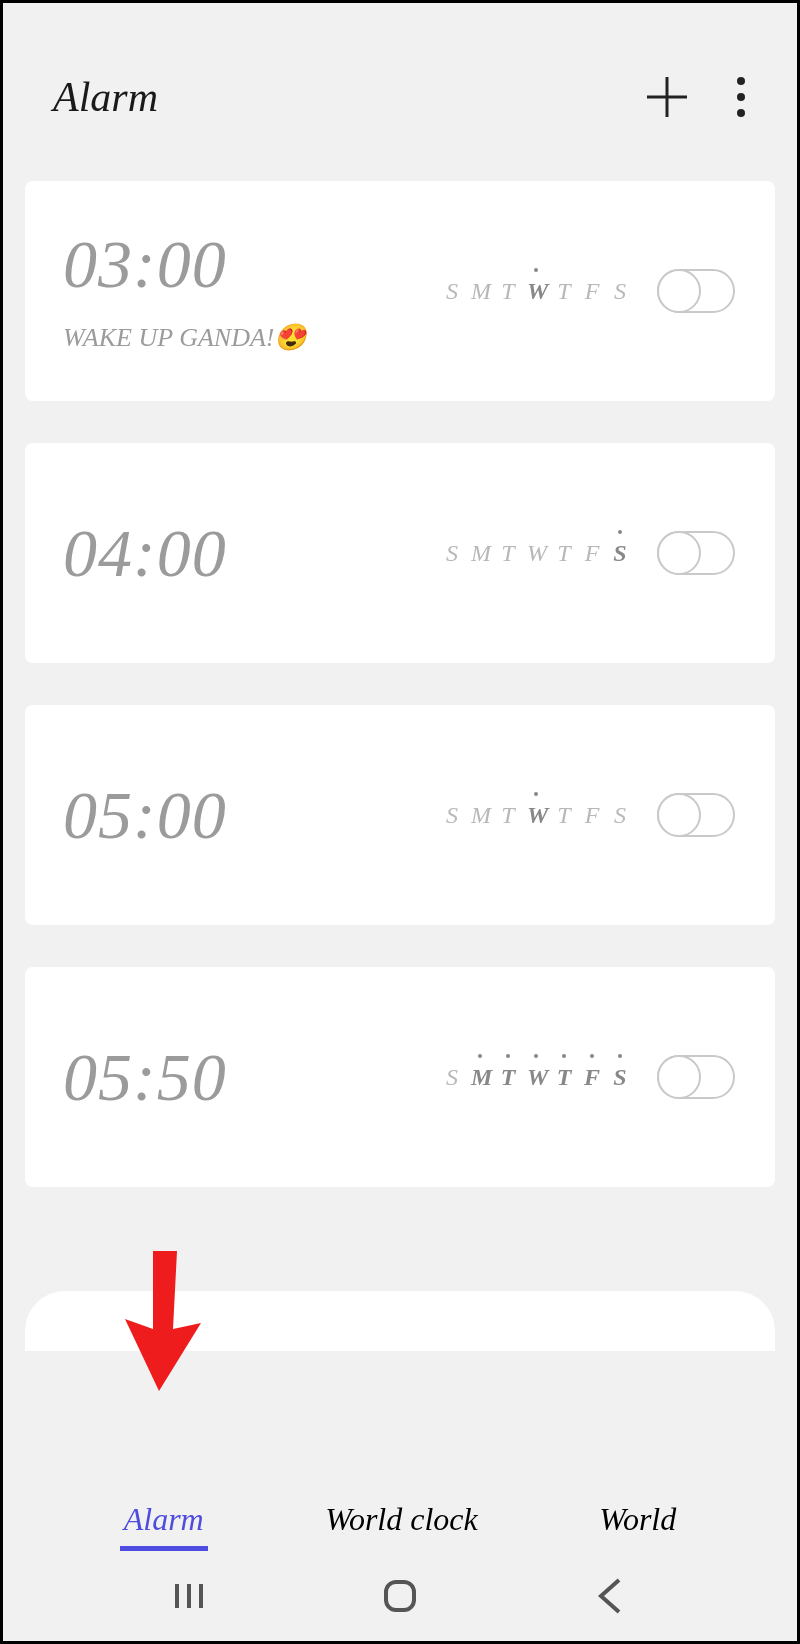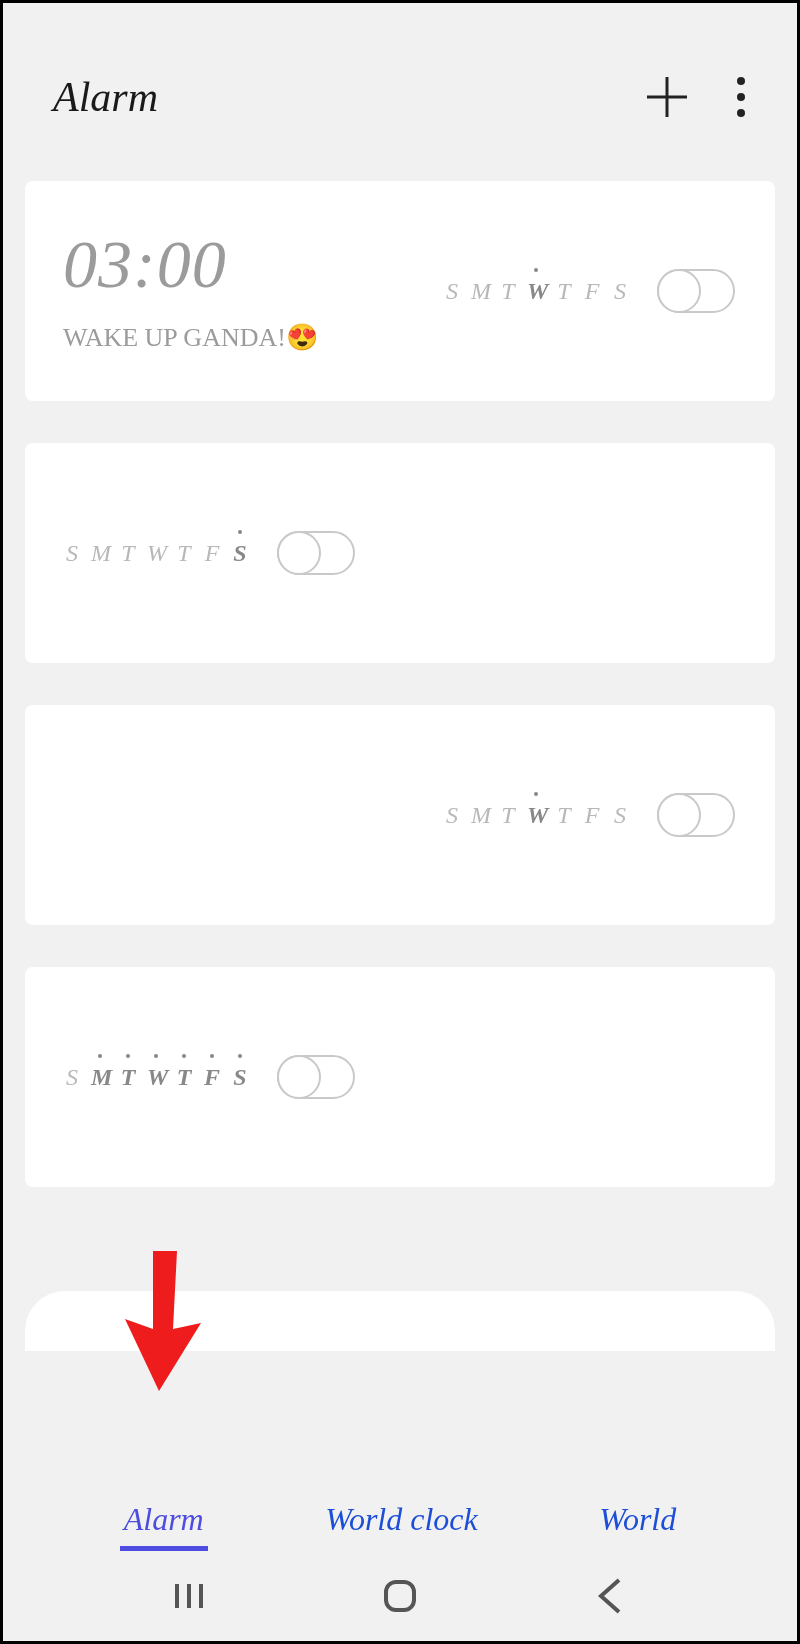--- a/index.html
+++ b/index.html
@@ -57,20 +57,21 @@
   .time {
     font-size: 68px;
     color: #9b9b9b;
     font-style: italic;
     line-height: 1;
     letter-spacing: 1px;
   }
   .label {
     font-size: 26px;
     color: #9b9b9b;
+    font-style: italic;
     margin-top: 24px;
   }
 
   .days {
     display: flex;
     gap: 10px;
     margin-right: 28px;
   }
   .day {
     font-size: 24px;
@@ -110,21 +111,21 @@
   .tabs {
     position: absolute;
     bottom: 90px;
     left: 0; right: 0;
     display: flex;
     justify-content: space-around;
     padding: 0 60px;
   }
   .tab {
     font-size: 32px;
-    color: #1d4ed8;
+    color: #000000;
     font-style: italic;
     padding: 8px 4px;
   }
   .tab.active {
     color: #4f4de0;
     border-bottom: 5px solid #4f4de0;
   }
 
   
   .navbar {
@@ -181,46 +182,53 @@
         <span class="day">M</span>
         <span class="day">T</span>
         <span class="day sel">W</span>
         <span class="day">T</span>
         <span class="day">F</span>
         <span class="day">S</span>
       </div>
       <div class="toggle"></div>
     </div>
     <div class="card">
+      <div class="time-col">
+        <div class="time">04:00</div>
+      </div>
       <div class="days">
         <span class="day">S</span>
         <span class="day">M</span>
         <span class="day">T</span>
         <span class="day">W</span>
         <span class="day">T</span>
         <span class="day">F</span>
         <span class="day sel">S</span>
       </div>
       <div class="toggle"></div>
     </div>
     <div class="card">
       <div class="time-col">
+        <div class="time">05:00</div>
       </div>
       <div class="days">
         <span class="day">S</span>
         <span class="day">M</span>
         <span class="day">T</span>
         <span class="day sel">W</span>
         <span class="day">T</span>
         <span class="day">F</span>
         <span class="day">S</span>
       </div>
       <div class="toggle"></div>
     </div>
     <div class="card">
+      <div class="time-col">
+        <div class="time">05:50</div>
+      </div>
       <div class="days">
         <span class="day">S</span>
         <span class="day sel">M</span>
         <span class="day sel">T</span>
         <span class="day sel">W</span>
         <span class="day sel">T</span>
         <span class="day sel">F</span>
         <span class="day sel">S</span>
       </div>
       <div class="toggle"></div>

